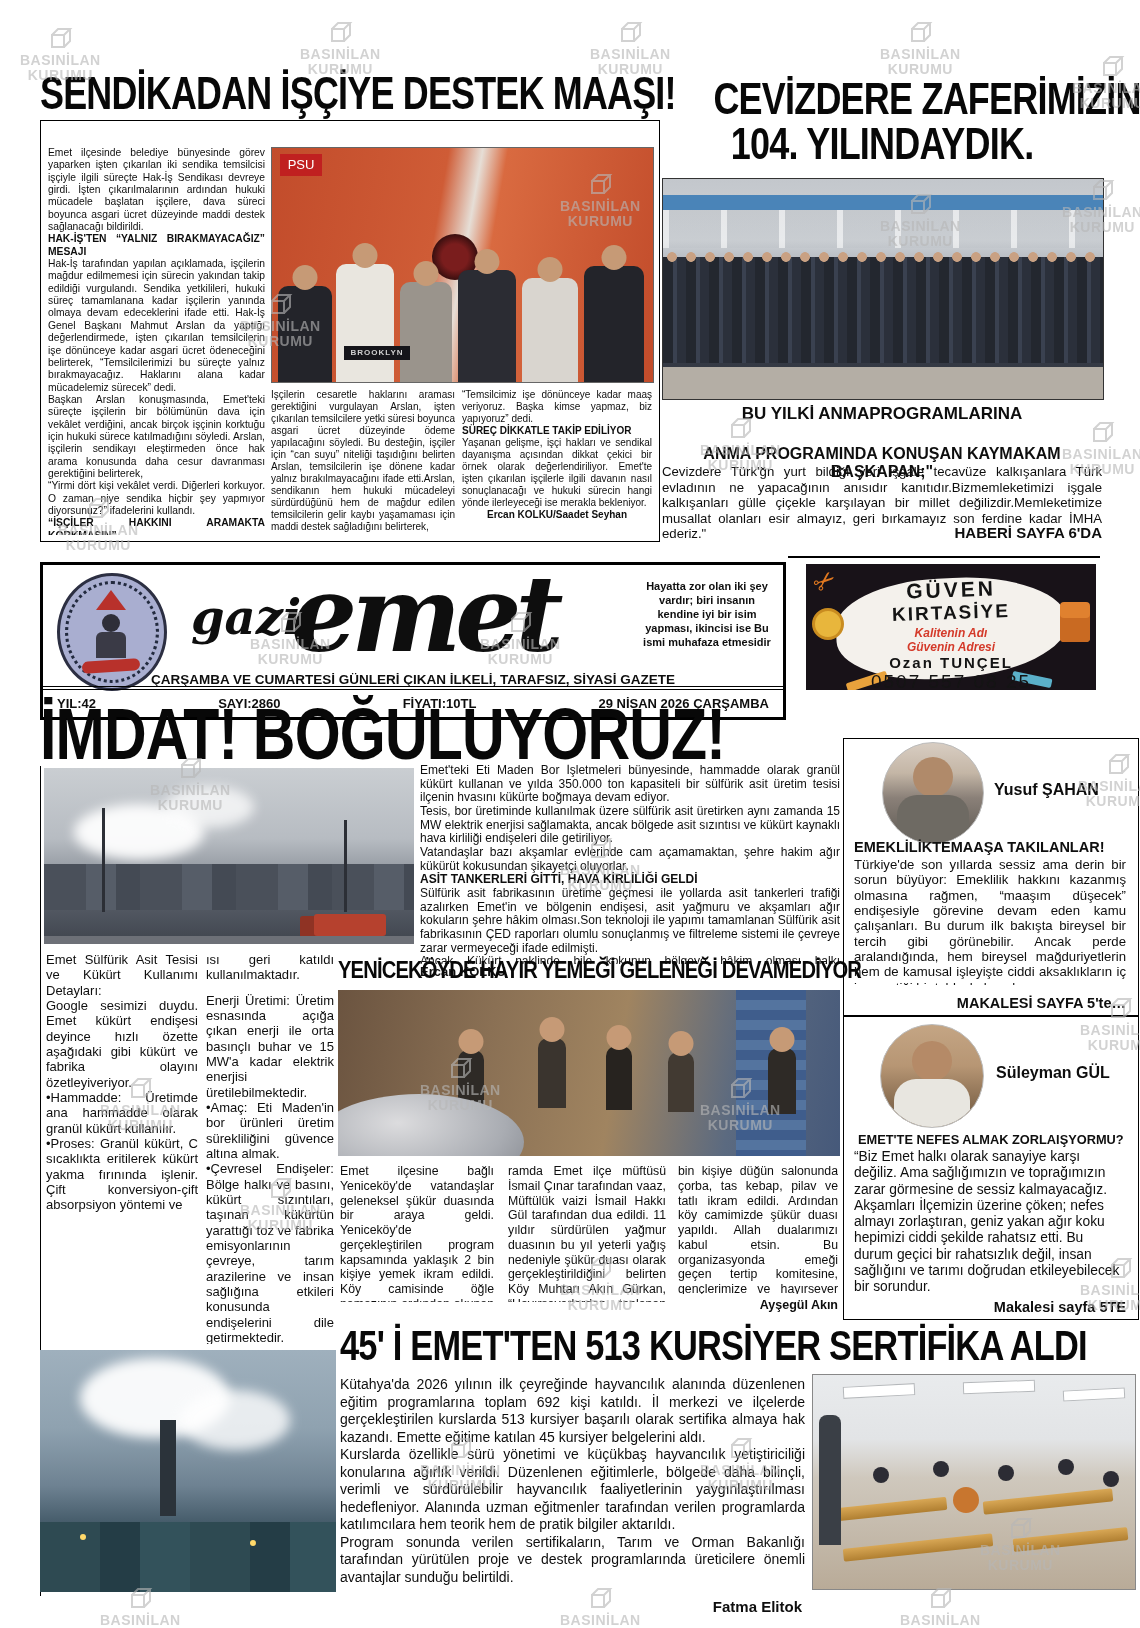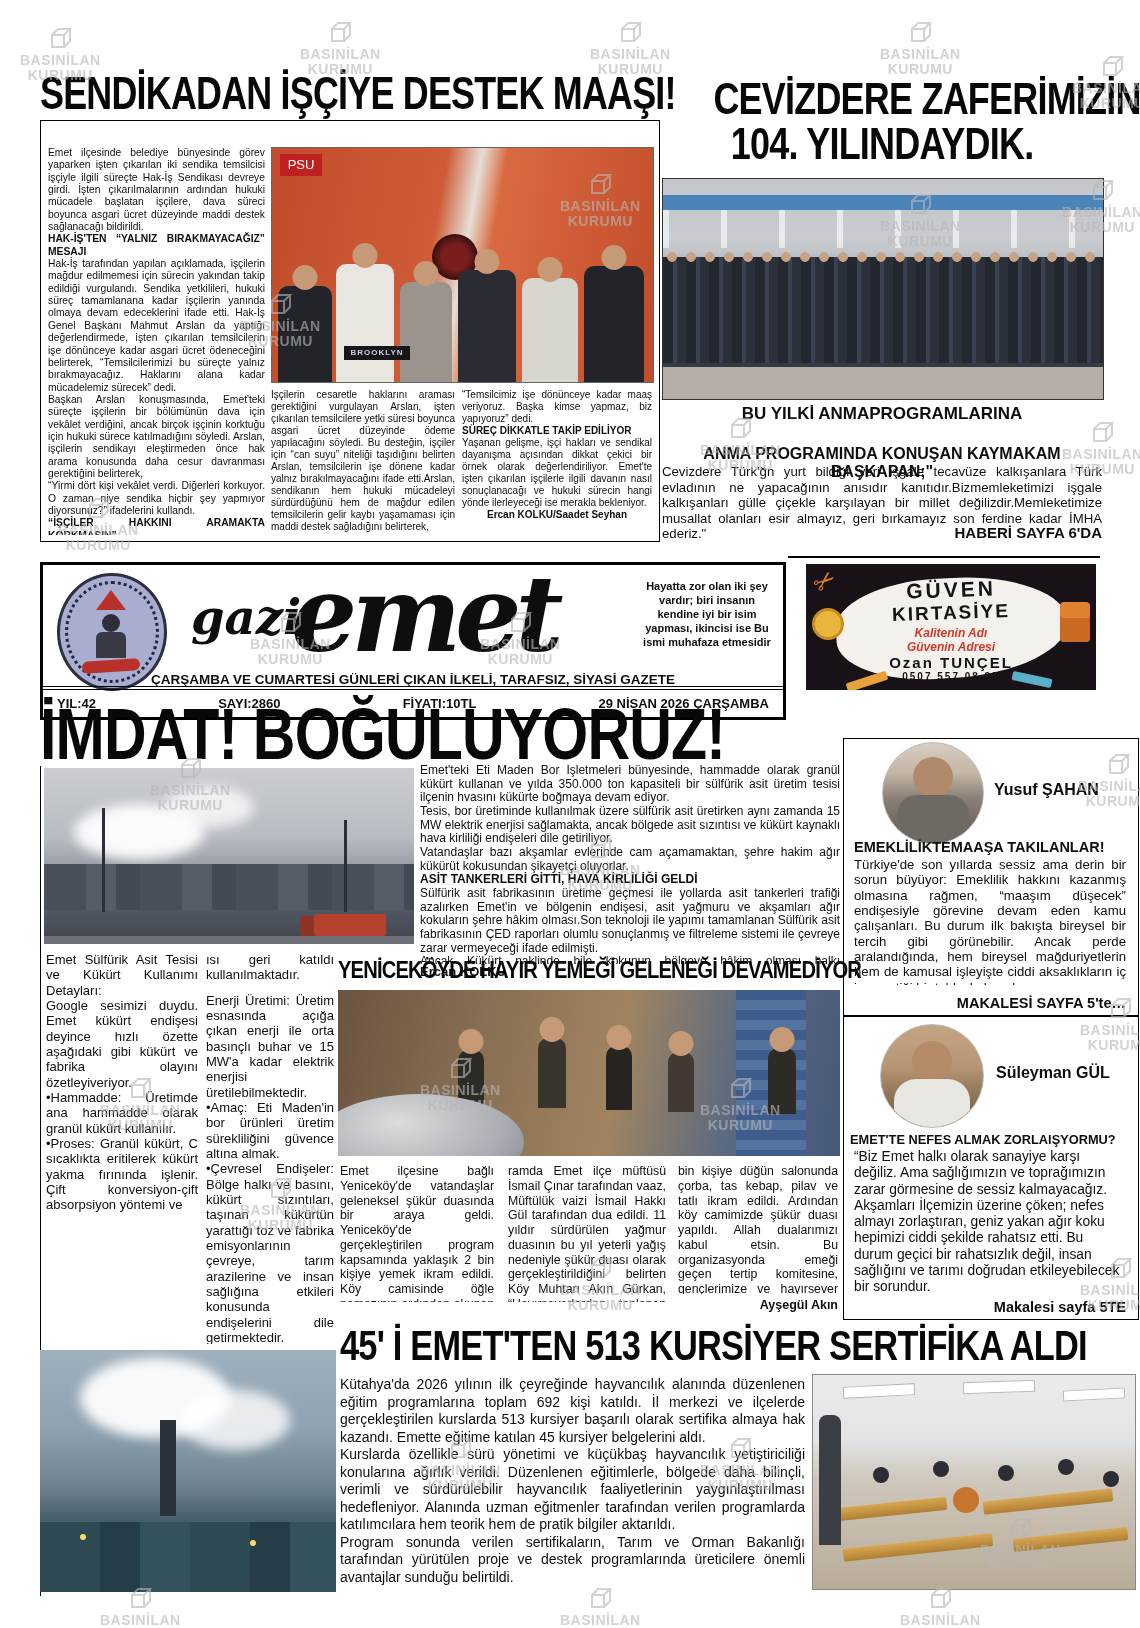--- a/index.html
+++ b/index.html
@@ -127,21 +127,21 @@
     <div class="abs" style="right:6px;top:38px;width:30px;height:40px;border-radius:4px;background:#e0812f;
          box-shadow:inset 0 -24px 0 #c96a22"></div>
     <div class="abs" style="left:40px;bottom:4px;width:42px;height:9px;background:#e8a23c;transform:rotate(-18deg);border-radius:2px"></div>
     <div class="abs" style="right:44px;bottom:6px;width:40px;height:9px;background:#5bb0c9;transform:rotate(12deg);border-radius:2px"></div>
     <div class="abs" style="left:0;top:14px;width:100%;text-align:center;color:#141414">
       <div style="font-size:21px;font-weight:bold;letter-spacing:3px;transform:rotate(-2deg)">GÜVEN</div>
       <div style="font-size:19px;font-weight:bold;letter-spacing:2px;transform:rotate(-2deg)">KIRTASİYE</div>
       <div style="font-size:12px;font-weight:bold;font-style:italic;color:#d43a2a;margin-top:2px">Kalitenin Adı</div>
       <div style="font-size:12px;font-weight:bold;font-style:italic;color:#d43a2a">Güvenin Adresi</div>
       <div style="font-size:15px;font-weight:bold;letter-spacing:2px">Ozan TUNÇEL</div>
-      <div style="font-size:10px;font-weight:bold;letter-spacing:2px">0507 557 08 25</div>
+      <div style="font-size:19px;font-weight:normal;letter-spacing:2px">0507 557 08 25</div>
     </div>
   </div>
 
   <div class="abs" style="left:40px;top:698px;z-index:2">
     <span class="cond" style="font-size:72px;transform:scaleX(.82)">İMDAT! BOĞULUYORUZ!</span>
   </div>
 
   <div class="abs" style="left:40px;top:766px;height:830px;border-left:1.6px solid #000"></div>
 
   <div class="photo" style="left:44px;top:768px;width:370px;height:176px;
@@ -225,37 +225,38 @@
     <div class="abs b" style="right:12px;bottom:5px;font-size:14.5px">MAKALESİ SAYFA 5'te…</div>
   </div>
 
   <div class="box" style="left:843px;top:1015px;width:294px;height:303px">
     <div class="avatar" style="left:36px;top:8px;width:102px;height:102px;
          background:linear-gradient(180deg,#c4a584 0%,#b79674 40%,#8f7356 70%,#6e573f 100%)">
       <div class="abs" style="left:31px;top:16px;width:40px;height:40px;border-radius:50%;background:#b58a67"></div>
       <div class="abs" style="left:13px;top:54px;width:76px;height:48px;border-radius:22px 22px 0 0;background:#e8e6e0"></div>
     </div>
     <div class="abs b" style="left:152px;top:48px;font-size:16px">Süleyman GÜL</div>
-    <div class="abs b" style="left:6px;top:116px;font-size:12.8px">EMET'TE NEFES ALMAK ZORLAIŞYORMU?</div>
+    <div class="abs b" style="left:14px;top:116px;font-size:12.8px">EMET'TE NEFES ALMAK ZORLAIŞYORMU?</div>
     <div class="colbody" style="left:10px;top:133px;width:272px;height:150px;font-size:13.8px;line-height:1.18">
       <p>“Biz Emet halkı olarak sanayiye karşı değiliz. Ama sağlığımızın ve toprağımızın zarar görmesine de sessiz kalmayacağız.</p>
       <p>Akşamları İlçemizin üzerine çöken; nefes almayı zorlaştıran, geniz yakan ağır koku hepimizi ciddi şekilde rahatsız etti. Bu durum geçici bir rahatsızlık değil, insan sağlığını ve tarımı doğrudan etkileyebilecek bir sorundur.</p>
     </div>
     <div class="abs b" style="right:12px;bottom:4px;font-size:14.5px">Makalesi sayfa 5TE</div>
   </div>
 
   <div class="abs" style="left:340px;top:1324px">
     <span class="cond" style="font-size:43px;transform:scaleX(.8)">45' İ EMET'TEN 513 KURSİYER SERTİFİKA ALDI</span>
   </div>
 
   <div class="colbody j" style="left:340px;top:1376px;width:465px;height:218px;font-size:14px;line-height:1.25">
     <p>Kütahya'da 2026 yılının ilk çeyreğinde hayvancılık alanında düzenlenen eğitim programlarına toplam 692 kişi katıldı. İl merkezi ve ilçelerde gerçekleştirilen kurslarda 513 kursiyer başarılı olarak sertifika almaya hak kazandı. Emette eğitime katılan 45 kursiyer belgelerini aldı.</p>
     <p>Kurslarda özellikle sürü yönetimi ve küçükbaş hayvancılık yetiştiriciliği konularına ağırlık verildi. Düzenlenen eğitimlerle, bölgede daha bilinçli, verimli ve sürdürülebilir hayvancılık faaliyetlerinin yaygınlaştırılması hedefleniyor. Alanında uzman eğitmenler tarafından verilen programlarda katılımcılara hem teorik hem de pratik bilgiler aktarıldı.</p>
     <p>Program sonunda verilen sertifikaların, Tarım ve Orman Bakanlığı tarafından yürütülen proje ve destek programlarında üreticilere önemli avantajlar sunduğu belirtildi.</p>
   </div>
+  <div class="abs b" style="left:340px;top:1598px;width:462px;text-align:right;font-size:15px">Fatma Elitok</div>
 
   <div class="photo" style="left:812px;top:1374px;width:322px;height:214px;border:1px solid #888;
        background:linear-gradient(180deg,#e9ebed 0%,#e2e4e6 30%,#cfc8bd 48%,#b9ab98 100%)">
     <div class="abs" style="left:30px;top:10px;width:70px;height:10px;background:#fff;border:1px solid #b5b8bb;transform:rotate(-3deg)"></div>
     <div class="abs" style="left:150px;top:6px;width:70px;height:10px;background:#fff;border:1px solid #b5b8bb;transform:rotate(-2deg)"></div>
     <div class="abs" style="left:250px;top:14px;width:60px;height:9px;background:#fff;border:1px solid #b5b8bb;transform:rotate(-3deg)"></div>
     <div class="hd" style="left:60px;top:92px"></div>
     <div class="hd" style="left:120px;top:86px"></div>
     <div class="hd" style="left:185px;top:90px"></div>
     <div class="hd" style="left:245px;top:84px"></div>

